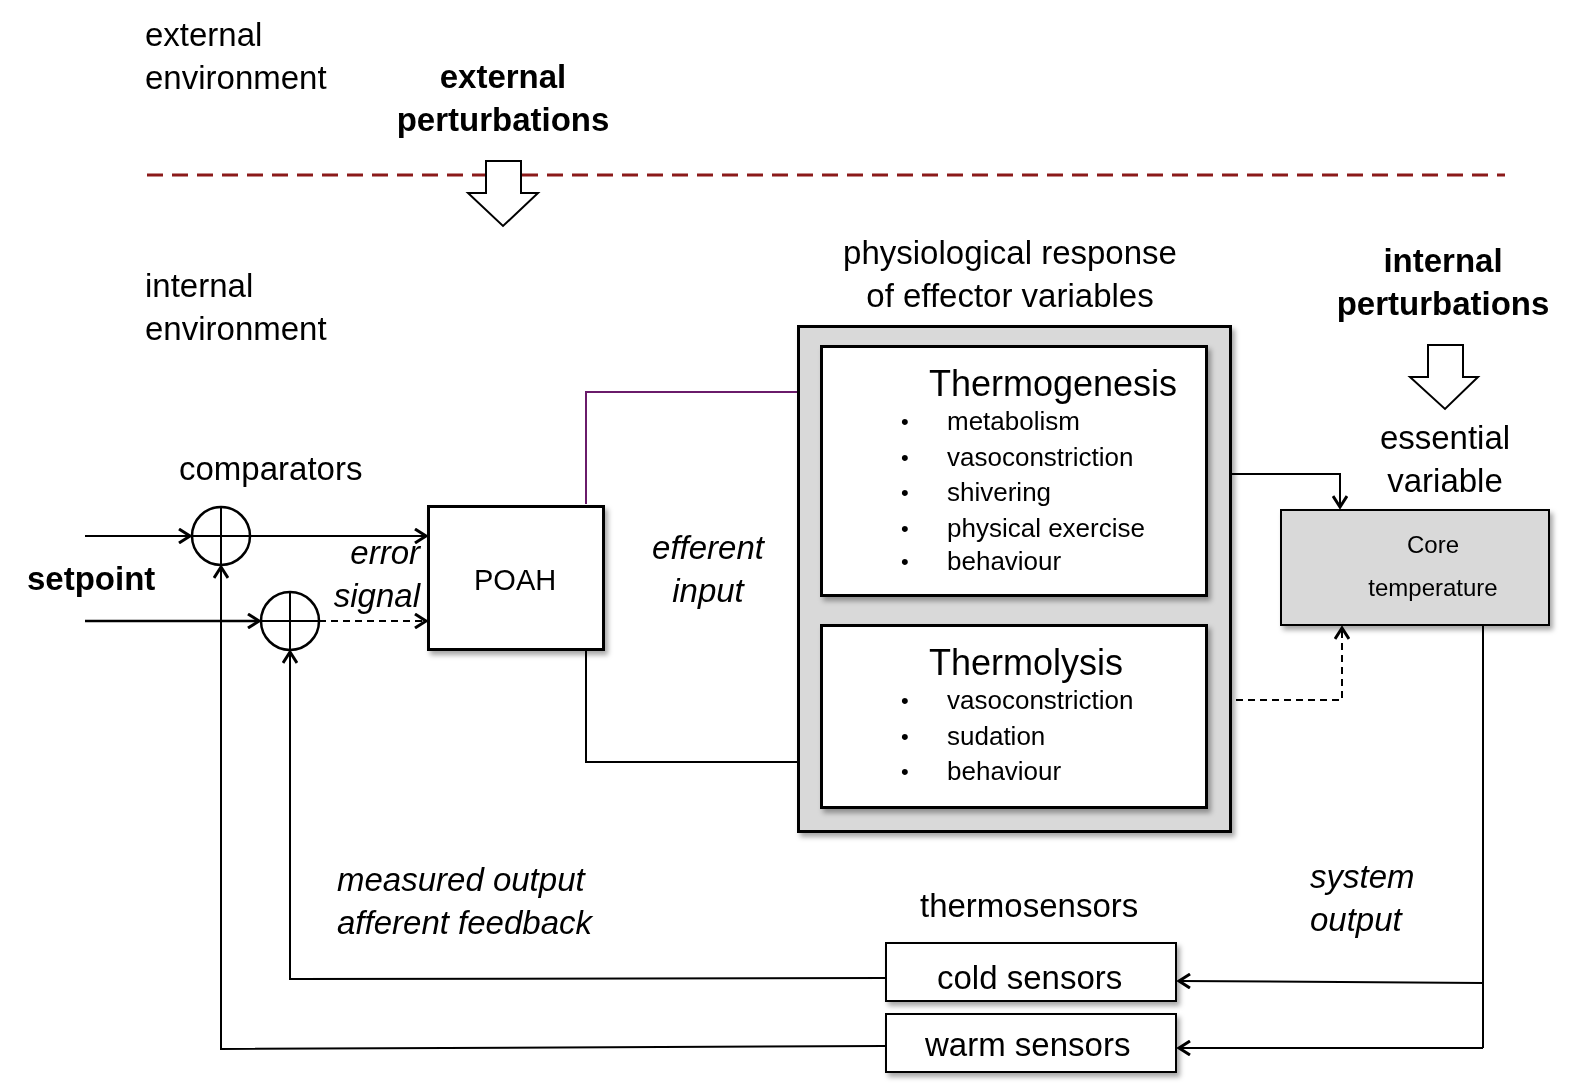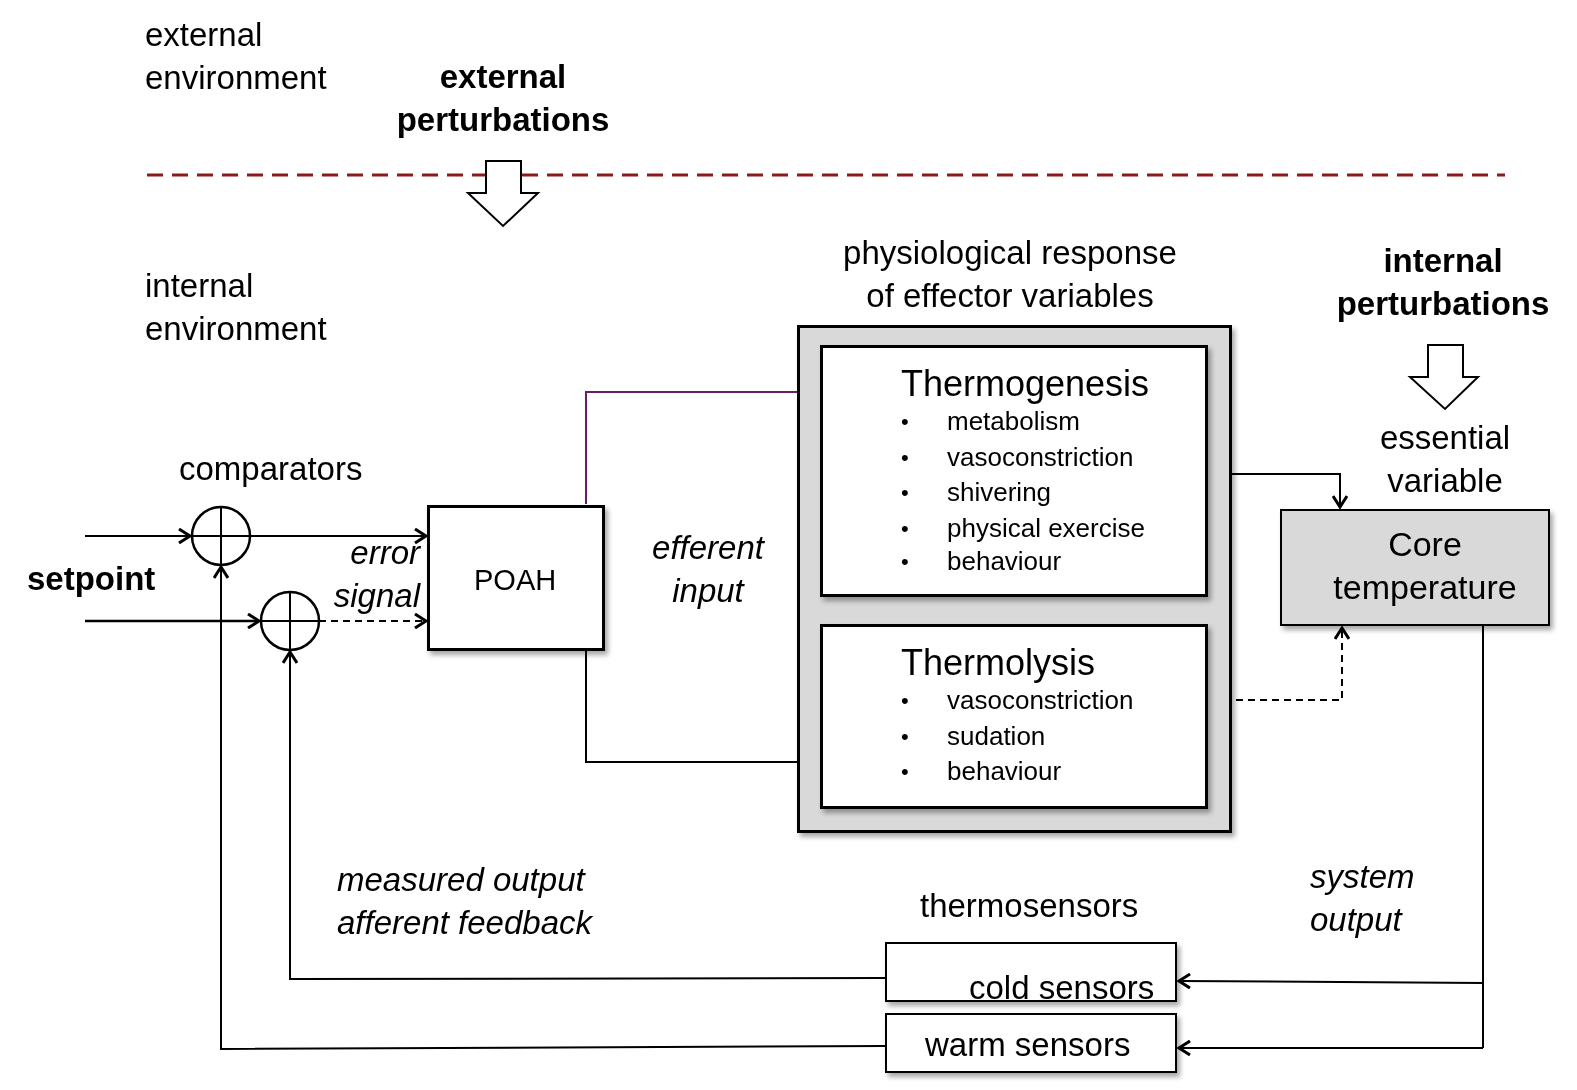--- a/index.html
+++ b/index.html
@@ -7,21 +7,21 @@
            font-family: "Liberation Sans", sans-serif; color: #000; }
     .lbl { position: absolute; font-size: 33px; line-height: 43px; white-space: nowrap; }
     .bold { font-weight: bold; }
     .ital { font-style: italic; }
     .center { text-align: center; }
     svg.wires { position: absolute; left: 0; top: 0; }
     .box { position: absolute; box-sizing: border-box; border: 3px solid #000;
            box-shadow: 3px 4px 5px rgba(0,0,0,0.35); }
     .panel { background: #d9d9d9; }
     .white { background: #ffffff; }
-    .box-title { position: absolute; font-size: 36px; line-height: 40px; white-space: nowrap; }
+    .box-title { position: absolute; font-size: 36px; line-height: 40px; white-space: nowrap; margin-left: 28px; }
     .bullets { position: absolute; margin: 0; padding: 0; list-style: none; }
     .bullets li { position: relative; font-size: 26px; line-height: 35.5px; padding-left: 46px; white-space: nowrap; }
     .bullets li .dot { position: absolute; left: 0; top: 0; font-size: 22px; }
     .sensor-label { position: absolute; font-size: 33px; line-height: 40px; white-space: nowrap; }
   </style>
 </head>
 <body>
 
 <svg class="wires" width="1577" height="1090" viewBox="0 0 1577 1090">
   <defs>
@@ -134,37 +134,37 @@
     <li><span class="dot">•</span><span>behaviour</span></li>
   </ul>
 </div>
 
 <div class="lbl center" style="left:1350px; top:416px; width:190px;">
   <div>essential</div>
   <div>variable</div>
 </div>
 
 <div class="box panel" style="left:1280px; top:509px; width:270px; height:117px; border-width:2px;">
-  <div class="lbl center" style="left:8px; top:12px; width:270px; font-size:34px;">
+  <div class="lbl center" style="left:16px; top:12px; width:270px; font-size:24px;">
     <div>Core</div>
     <div>temperature</div>
   </div>
 </div>
 
 <div class="lbl ital" style="left:1310px; top:855px; text-align:left; width:122px;">
   <div>system</div>
   <div>output</div>
 </div>
 
 <div class="lbl ital" style="left:337px; top:858px;">
   <div>measured output</div>
   <div>afferent feedback</div>
 </div>
 
 <div class="lbl" style="left:912px; top:884px;margin-left:8px;">thermosensors</div>
 
 <div class="box white" style="left:885px; top:942px; width:292px; height:60px; border-width:2px;">
-  <div class="sensor-label" style="left:50px; top:24px;margin-left:32px;">cold sensors</div>
+  <div class="sensor-label" style="left:50px; top:14px;">cold sensors</div>
 </div>
 
 <div class="box white" style="left:885px; top:1013px; width:292px; height:60px; border-width:2px;">
   <div class="sensor-label" style="left:38px; top:10px;">warm sensors</div>
 </div>
 
 </body></html>

